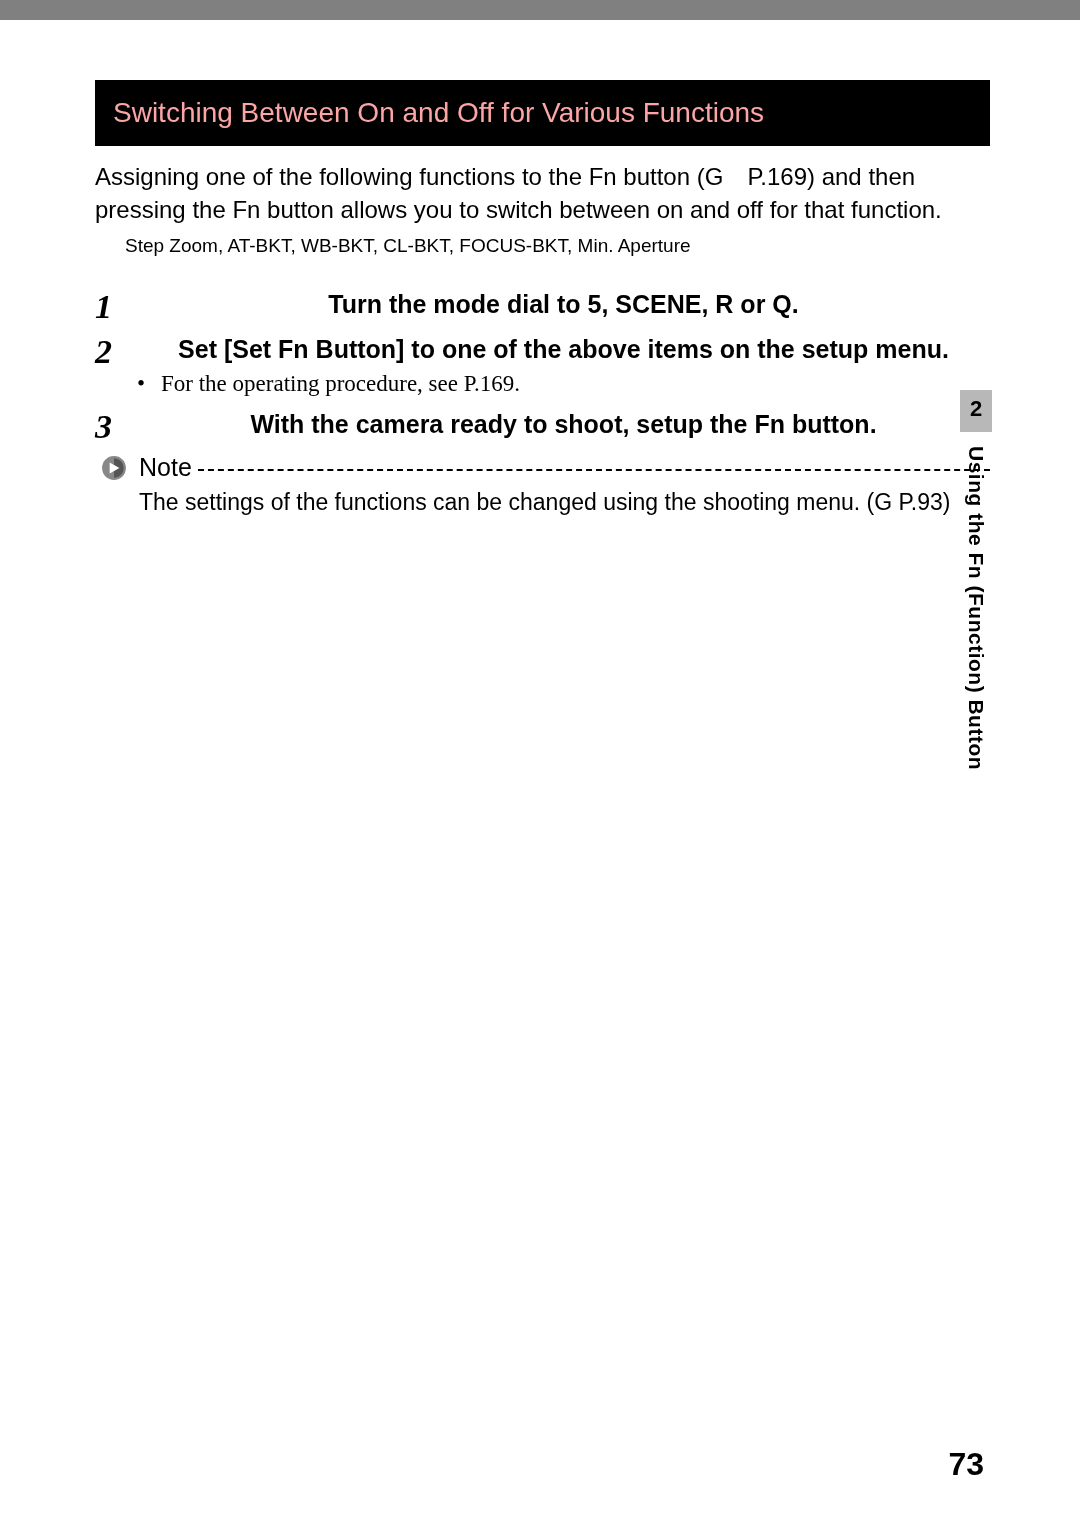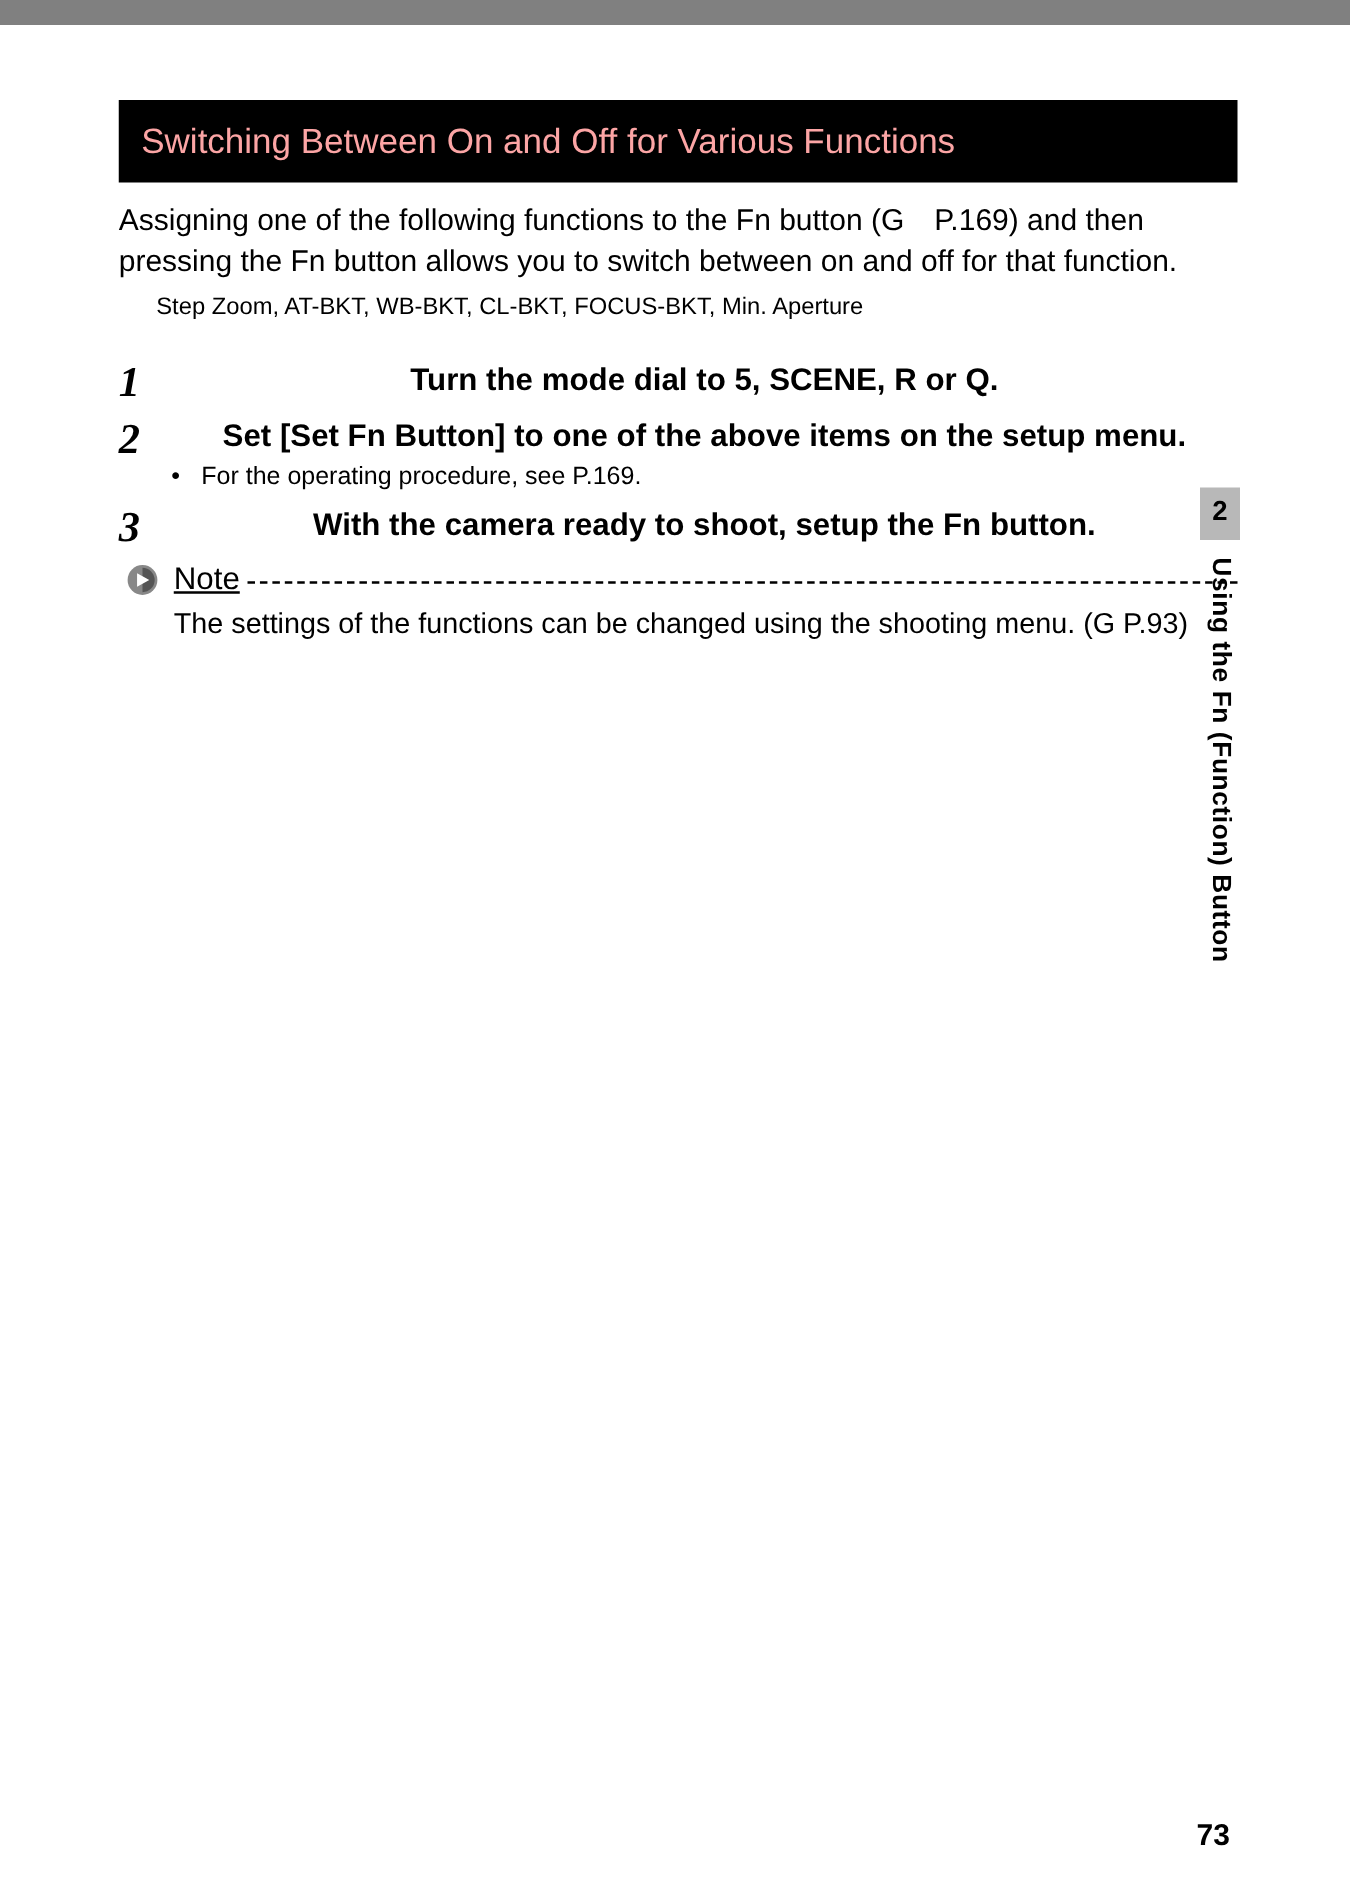--- a/index.html
+++ b/index.html
@@ -53,44 +53,44 @@
   .step-body {
     flex: 1;
   }
   .step-title {
     font-weight: bold;
     font-size: 25px;
     line-height: 1.35;
     text-align: center;
   }
   .step-sub {
-    font-size: 20px;
+    font-size: 23px;
     line-height: 1.45;
     padding-left: 0;
+    font-family: Liberation Serif, serif;
   }
   .step-sub .bullet {
     display: inline-block;
     width: 24px;
   }
   .note-row {
     display: flex;
     align-items: center;
     margin-top: 6px;
   }
   .note-icon {
     width: 26px;
     height: 26px;
     margin-left: 6px;
     margin-right: 12px;
     flex-shrink: 0;
   }
   .note-label {
     font-size: 25px;
     margin-right: 6px;
-    text-decoration: underline;
   }
   .note-dashes {
     flex: 1;
     border-top: 2px dashed #000;
     height: 0;
     position: relative;
     top: 2px;
   }
   .note-text {
     font-size: 23px;
@@ -119,21 +119,21 @@
     font-size: 21px;
     padding-top: 14px;
     letter-spacing: 0.5px;
     margin: 0 auto;
   }
   .page-number {
     position: absolute;
     bottom: 58px;
     right: 96px;
     font-weight: bold;
-    font-size: 24px;
+    font-size: 32px;
     margin-top: 36px;
   }
   .glyph {
     font-family: Arial, sans-serif;
   }
 </style>
 </head>
 <body>
 
 <div class="page">

